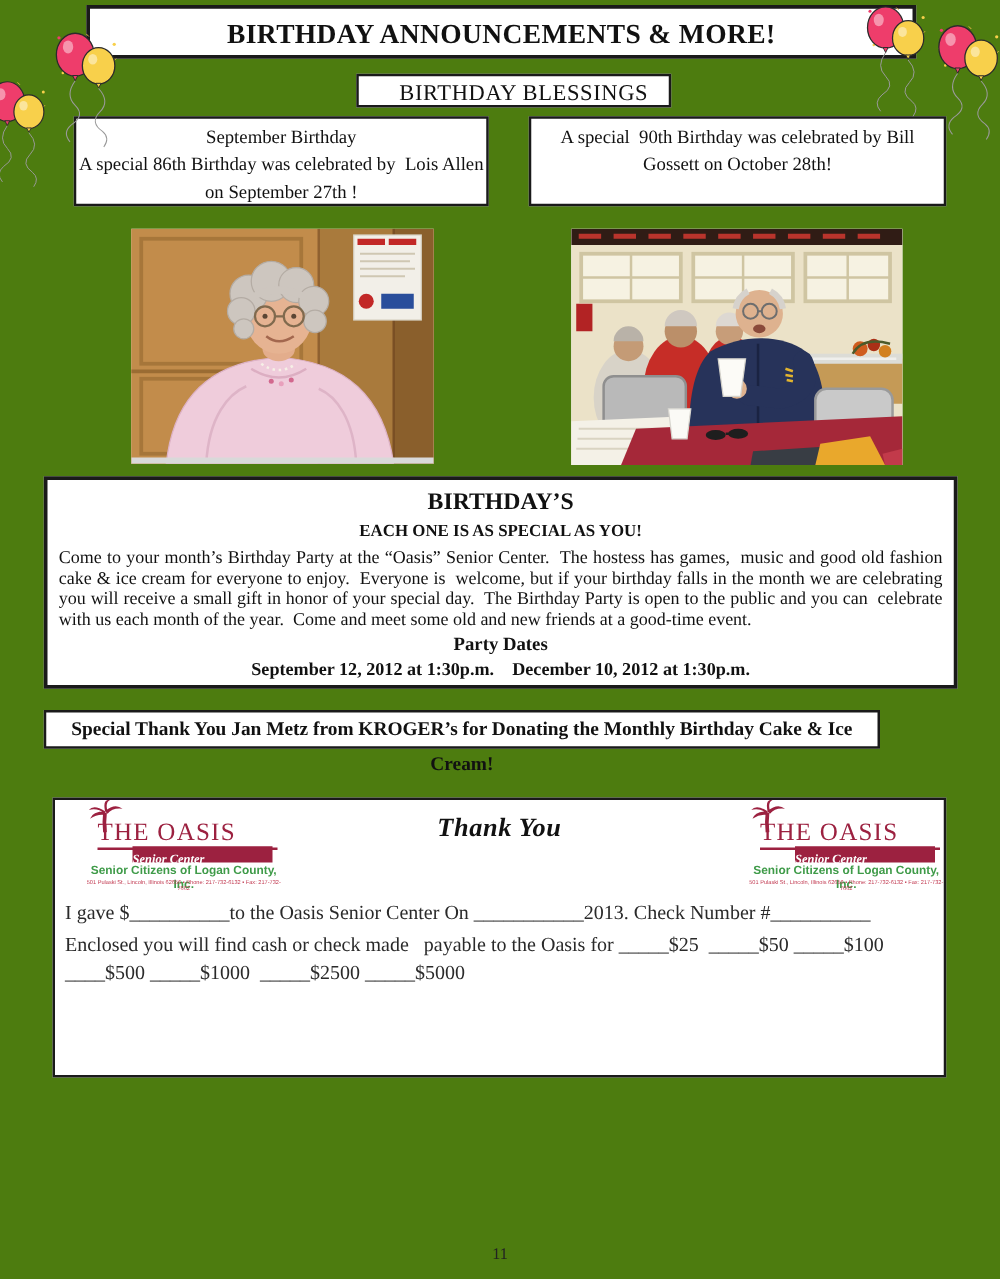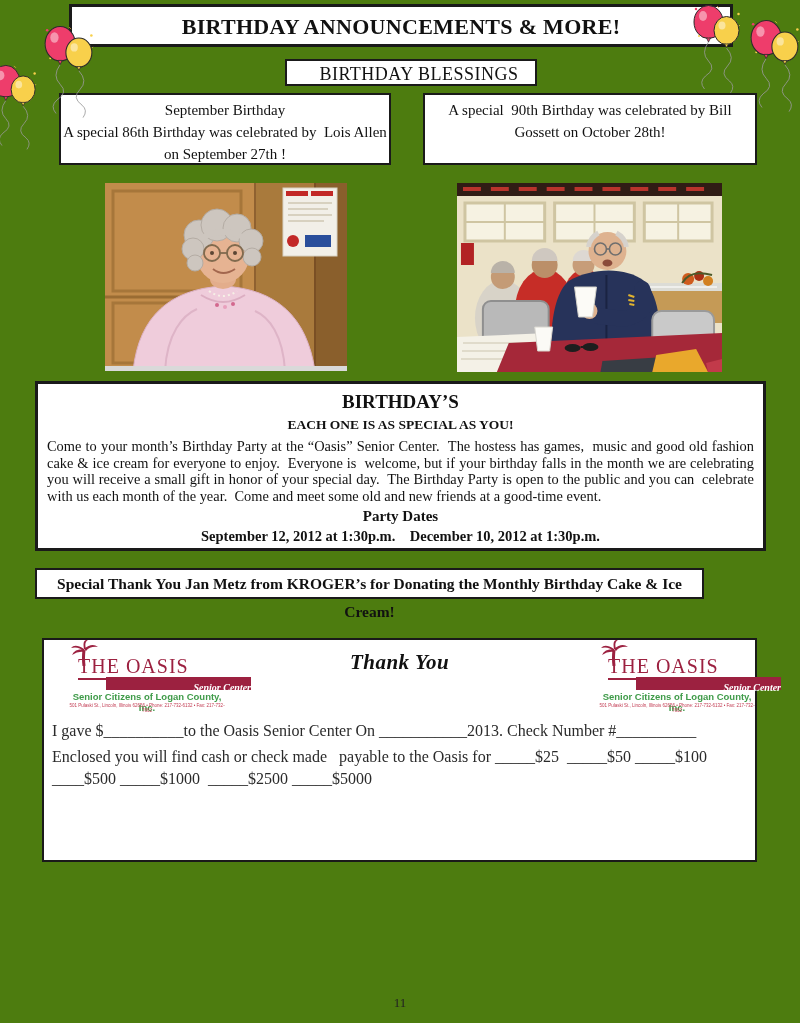--- a/index.html
+++ b/index.html
@@ -66,21 +66,21 @@
   .form-l3{top:130px;}
 
   
   .logo{position:absolute; width:150px; height:64px;}
   .logo-left{left:28px; top:6px;}
   .logo-right{left:558px; top:6px;}
   .logo-palm{position:absolute; left:-2px; top:-6px; width:30px; height:26px;}
   .logo-word{position:absolute; left:6px; top:9px; width:144px; font-size:20px; letter-spacing:1px;
              color:var(--logo-maroon,#9c2140); font-weight:500; border-bottom:2px solid var(--logo-maroon,#9c2140);}
   .logo-banner{position:absolute; left:34px; top:31px; width:112px; height:13px; background:var(--logo-maroon,#9c2140);
-               text-align:right;padding-left:33px;}
+               text-align:left;}
   .logo-banner span{font-style:italic; font-size:10px; color:#fff; line-height:13px; font-weight:bold;}
   .logo-org{position:absolute; left:-6px; top:45px; width:162px; text-align:center;
             font-family:"Liberation Sans", sans-serif; font-size:9.5px; font-weight:bold; color:var(--logo-green,#3f9b49);}
   .logo-addr{position:absolute; left:-6px; top:57px; width:162px; text-align:center;
              font-family:"Liberation Sans", sans-serif; font-size:4.5px; color:var(--logo-address-red,#c23b52);}
 
   
   .page-number{left:0; top:995px; width:800px; font-size:13px; color:#222;}
 </style>
 </head>

